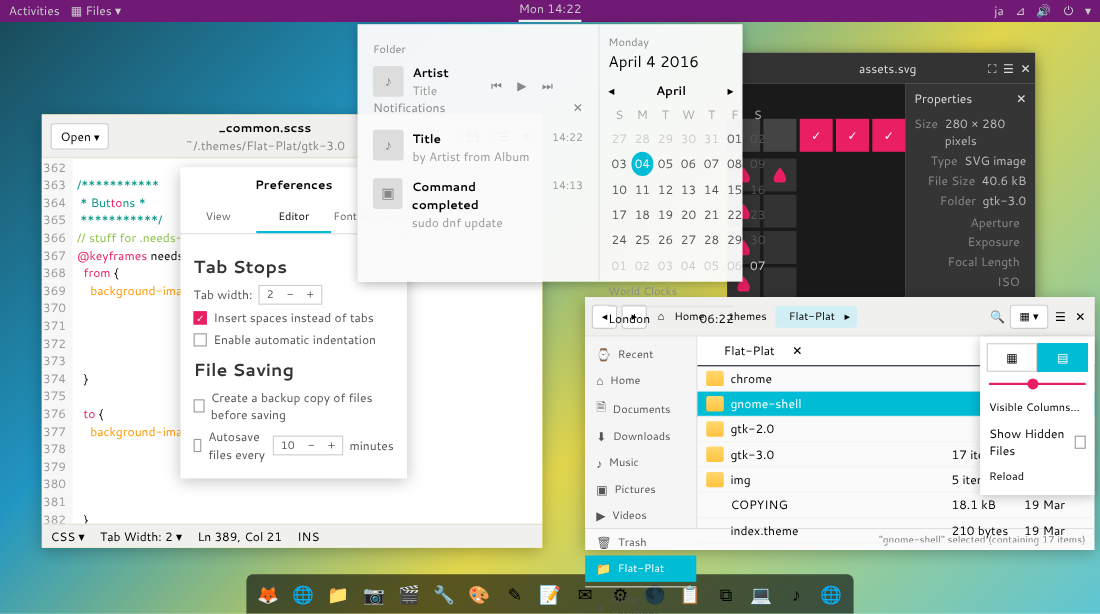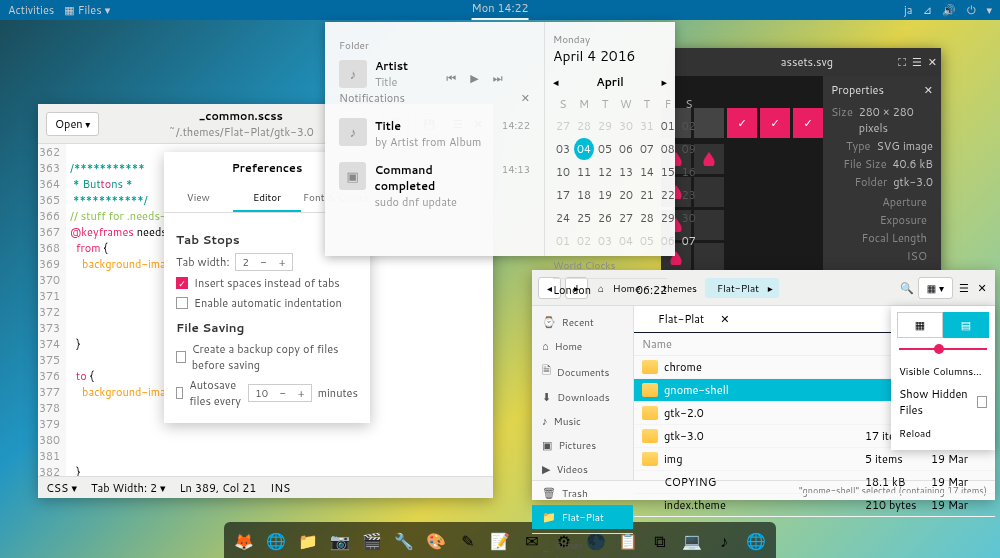--- a/index.html
+++ b/index.html
@@ -1,17 +1,17 @@
 <!DOCTYPE html>
 <html><head>
 <meta charset="utf-8">
 <style>
 *{margin:0;padding:0;box-sizing:border-box;font-family:Cantarell,-apple-system,sans-serif;font-size:11px}
 body{width:1000px;height:558px;background:linear-gradient(135deg,#1a4956 0%,#2196c3 30%,#e0d44c 60%,#5ec5d4 100%);overflow:hidden;position:relative}
-.topbar{height:20px;background:#0369a1;color:#ccc;display:flex;align-items:center;padding:0 8px;font-size:10px}
+.topbar{height:20px;background:#701a75;color:#ccc;display:flex;align-items:center;padding:0 8px;font-size:10px}
 .topbar .center{position:absolute;left:50%;transform:translateX(-50%);border-bottom:2px solid #fff;padding-bottom:2px}
 .topbar .right{margin-left:auto;display:flex;gap:8px;align-items:center}
 .icon{display:inline-flex;width:14px;height:14px;align-items:center;justify-content:center}
 
 
 .gedit{position:absolute;left:38px;top:104px;width:455px;height:394px;background:#fde047;box-shadow:0 3px 14px rgba(0,0,0,0.3);display:flex;flex-direction:column}
 .gedit-head{background:#f0f0ef;height:40px;display:flex;align-items:center;padding:0 8px;gap:6px;border-bottom:1px solid #ddd}
 .gedit-head .title{text-align:center;flex:1;font-size:10px}
 .btn{padding:3px 8px;border:1px solid #ccc;background:#fff;border-radius:3px;font-size:10px}
 .gedit-body{flex:1;background:#fff;font-family:monospace;font-size:10px;overflow:hidden;position:relative}
@@ -21,21 +21,21 @@
 .k-pink{color:#e91e63}.k-green{color:#8bc34a}.k-orange{color:#ff9800}.k-teal{color:#009688}
 .gedit-status{height:22px;background:#f0f0ef;border-top:1px solid #ddd;display:flex;align-items:center;padding:0 8px;font-size:10px;gap:14px;justify-content:flex-start}
 
 
 .prefs{position:absolute;left:164px;top:152px;width:206px;background:#fff;box-shadow:0 3px 14px rgba(0,0,0,0.25);z-index:5}
 .prefs-title{text-align:center;padding:8px;font-weight:bold;font-size:11px}
 .tabs{display:flex;border-bottom:1px solid #ddd}
 .tab{flex:1;text-align:center;padding:6px 0;font-size:10px;color:#666}
 .tab.active{color:#000;border-bottom:2px solid #00bcd4}
 .prefs-body{padding:10px 12px}
-.prefs-body h4{font-size:12px;font-weight:bold;margin:8px 0 5px;color:#333}
+.prefs-body h4{font-size:16px;font-weight:bold;margin:8px 0 5px;color:#333}
 .row{display:flex;align-items:center;gap:6px;margin:4px 0;font-size:10px;color:#555}
 .chk{width:12px;height:12px;border:1px solid #999;display:inline-flex;align-items:center;justify-content:center}
 .chk.on{background:#e91e63;border-color:#e91e63;color:#fff;font-size:9px}
 .spin{display:inline-flex;border:1px solid #ccc;align-items:center}
 .spin span{padding:1px 6px;font-size:10px}
 
 
 .notif{position:absolute;left:325px;top:22px;width:350px;height:234px;background:rgba(250,250,250,0.97);box-shadow:0 2px 10px rgba(0,0,0,0.3);display:flex;z-index:8}
 .notif-left{flex:1;padding:12px 14px;border-right:1px solid #e0e0e0}
 .notif-right{width:130px;padding:10px 8px}
@@ -523,23 +523,20 @@
         <div class="si"><span>▶</span>Videos</div>
         <div class="si"><span>🗑</span>Trash</div>
         <div class="si active"><span>📁</span>Flat-Plat</div>
         <div class="si" style="border-top: 1px solid rgb(221, 221, 221); margin-top: 4px;"><span>+</span>Other Locations</div>
       </div>
     <div class="f-main">
       <div class="f-tab">
           <span><span>Flat-Plat</span> &nbsp;✕</span>
         </div>
       <div class="f-list">
-        <div class="hdr">
-            <span style="flex:1">Name</span>
-          </div>
         <div id="flist">
             <div class="fr">
               <span class="ficon fold"></span>
               <span style="flex:1">chrome</span>
               <span style="width:60px"></span>
               <span style="width:56px"></span>
             </div>
             <div class="fr sel">
               <span class="ficon fold"></span>
               <span style="flex:1">gnome-shell</span>

